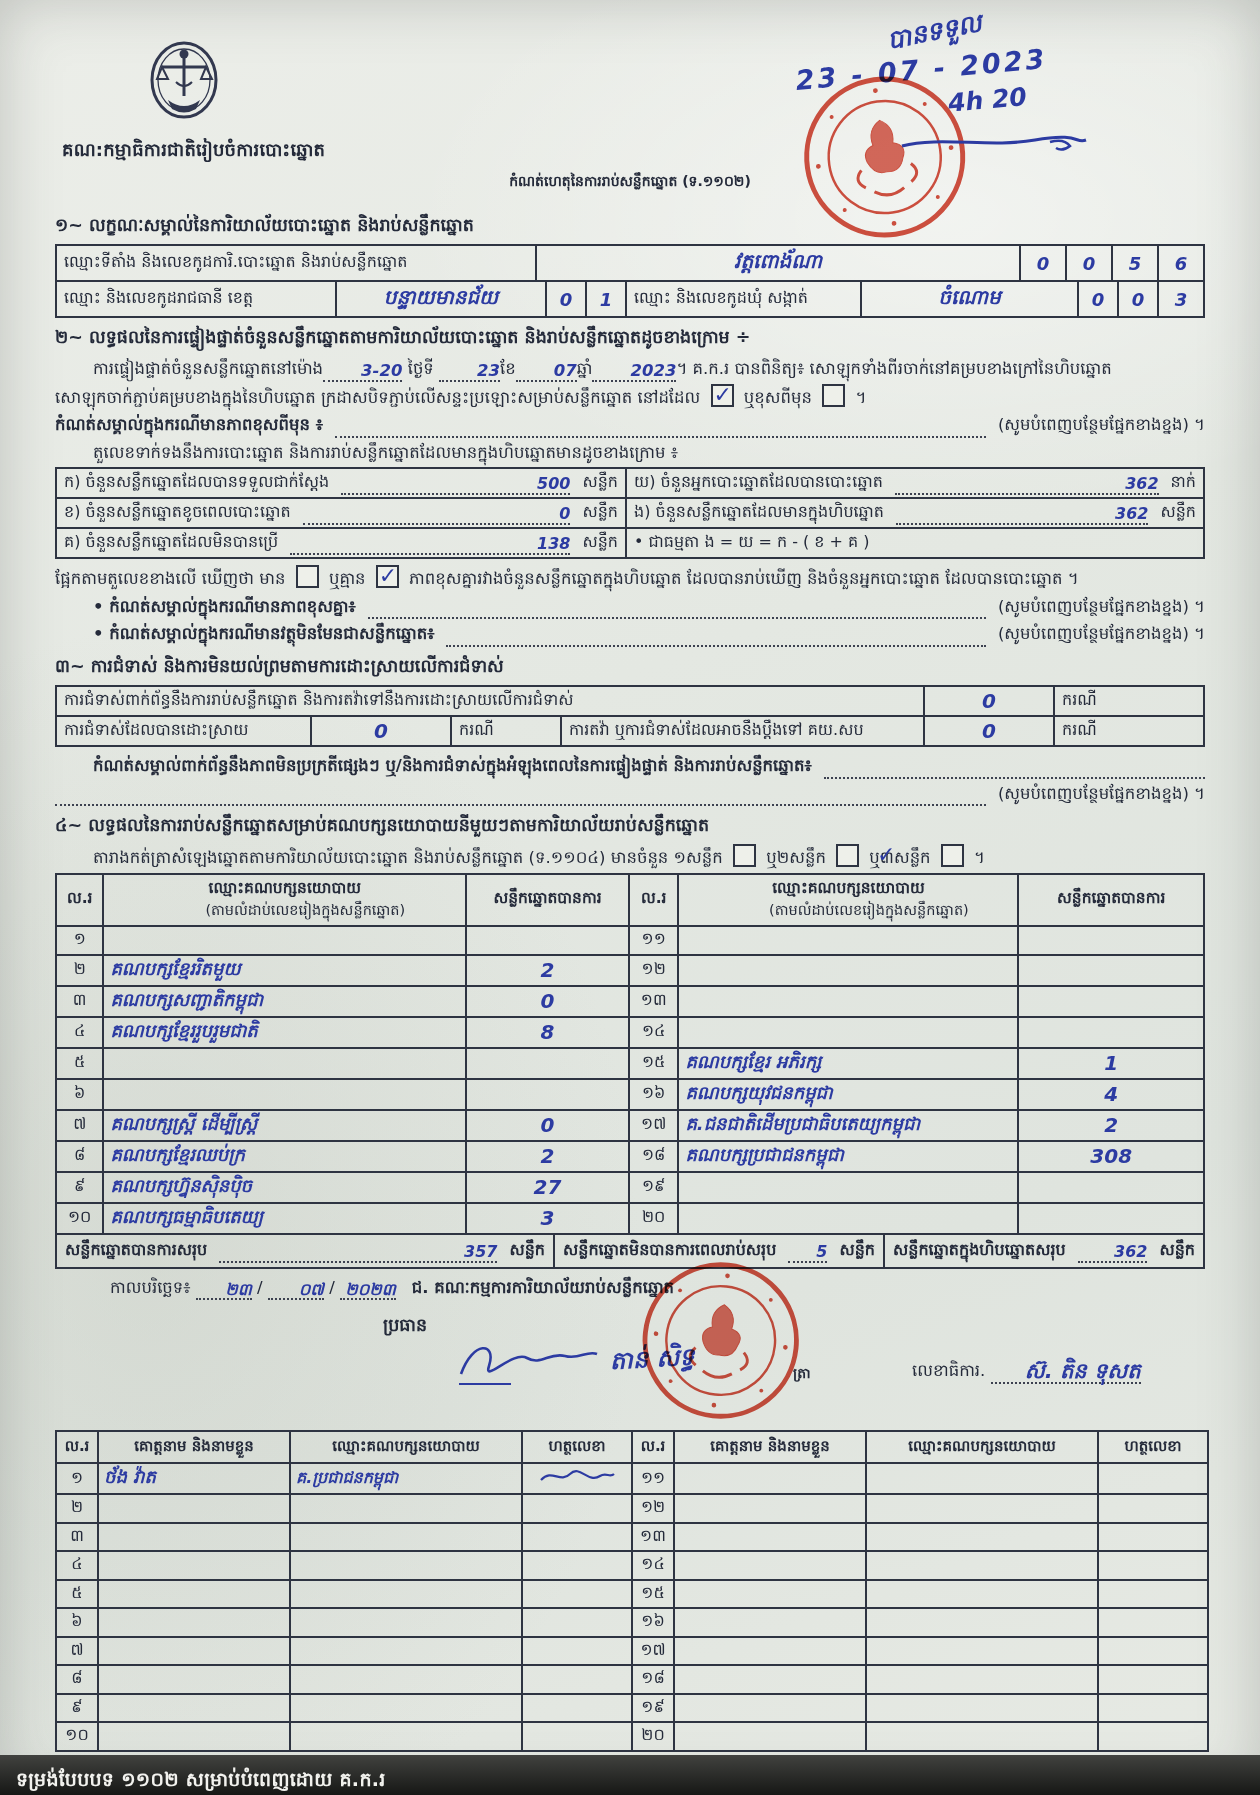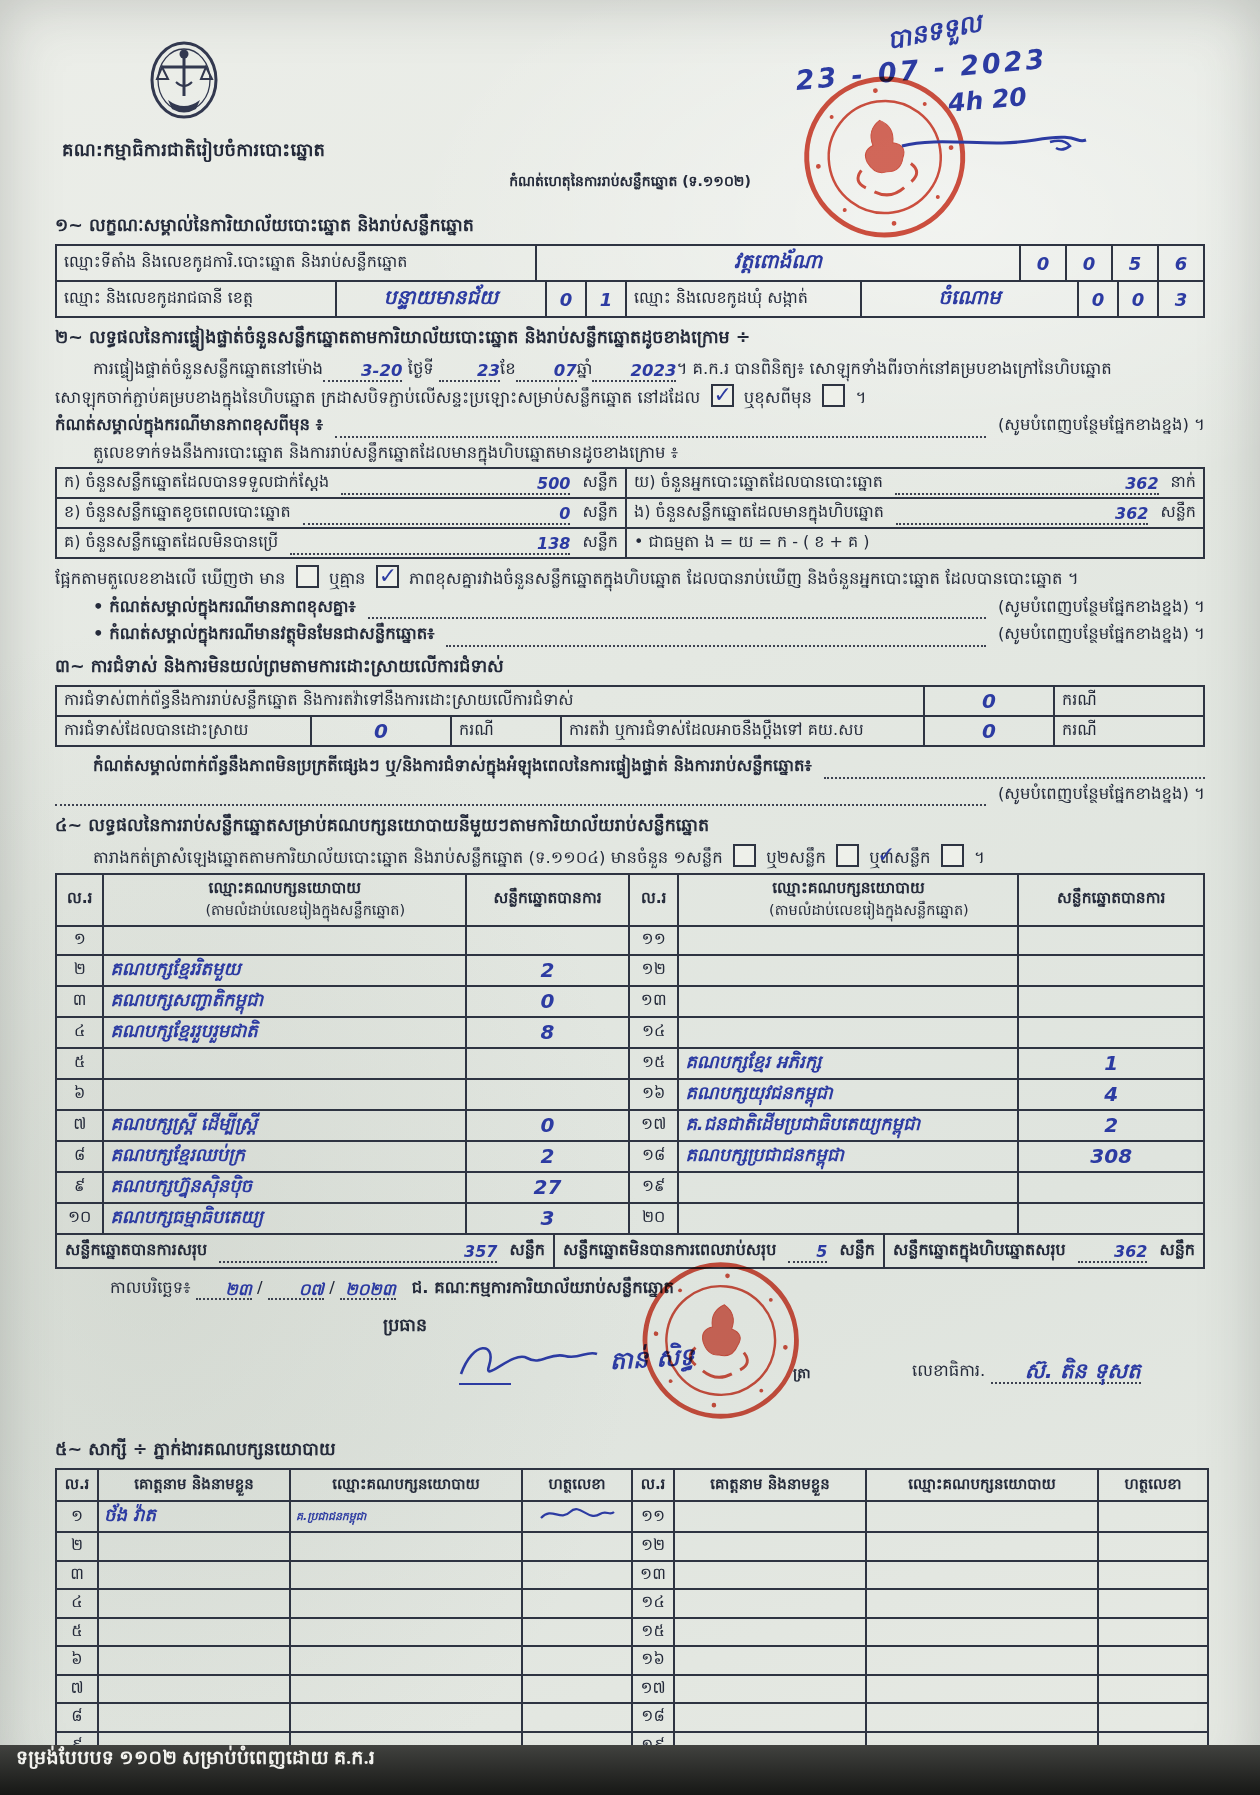--- a/index.html
+++ b/index.html
@@ -66,23 +66,23 @@
   .pres{position:absolute;left:0;width:700px;text-align:center;top:12px;font-weight:bold;font-size:17.5px;}
   .pres-sig{position:absolute;left:398px;top:30px;}
   .pres-name{position:absolute;left:555px;top:42px;font-size:24px;transform:rotate(-3deg);}
   .seal-lbl{position:absolute;left:738px;top:62px;font-size:14px;font-weight:bold;}
   .sec-line{position:absolute;left:857px;top:58px;}
   .sec-name{font-size:21px;}
   
   .wt th{font-size:15px;padding:4px 2px;}
   .wt td{height:24.5px;padding:1px 5px;}
   .w-name{font-size:18px;}
-  .w-party{font-size:11px;}
-  .footbar{position:absolute;left:0;right:0;bottom:0;height:50px;
-    background:linear-gradient(180deg,#41423f,#161715);display:flex;align-items:flex-start;font-family:Liberation Serif, serif;}
+  .w-party{font-size:16px;}
+  .footbar{position:absolute;left:0;right:0;bottom:0;height:40px;
+    background:linear-gradient(180deg,#41423f,#161715);display:flex;align-items:flex-end;}
   .footbar span{color:#f2f2ee;font-weight:bold;font-size:19px;padding-left:16px;letter-spacing:.3px;}
 </style>
 </head>
 <body>
 
 <div class="paper">
 
   <div class="hdr">
     <div class="emblem">
       <svg width="72" height="92" viewBox="0 0 72 92">
@@ -481,21 +481,20 @@
         </svg>
       </div>
       <div class="hw pres-name">តាន់ សិទ្ធ</div>
       <div class="seal-lbl">ត្រា</div>
       <div class="sec-line">
         <span>លេខាធិការ.</span>
         <span class="lead" style="min-width:150px"><span class="hw sec-name">ស៊. តិន ទុសត</span></span>
       </div>
     </div>
 
-    <div class="sec-h">៥~ សាក្សី ÷ ភ្នាក់ងារគណបក្សនយោបាយ</div>
     <table class="wt">
       <colgroup>
           <col style="width:42px">
           <col style="width:192px">
           <col style="width:232px">
           <col style="width:110px">
           <col style="width:42px">
           <col style="width:192px">
           <col style="width:232px">
           <col style="width:110px">

